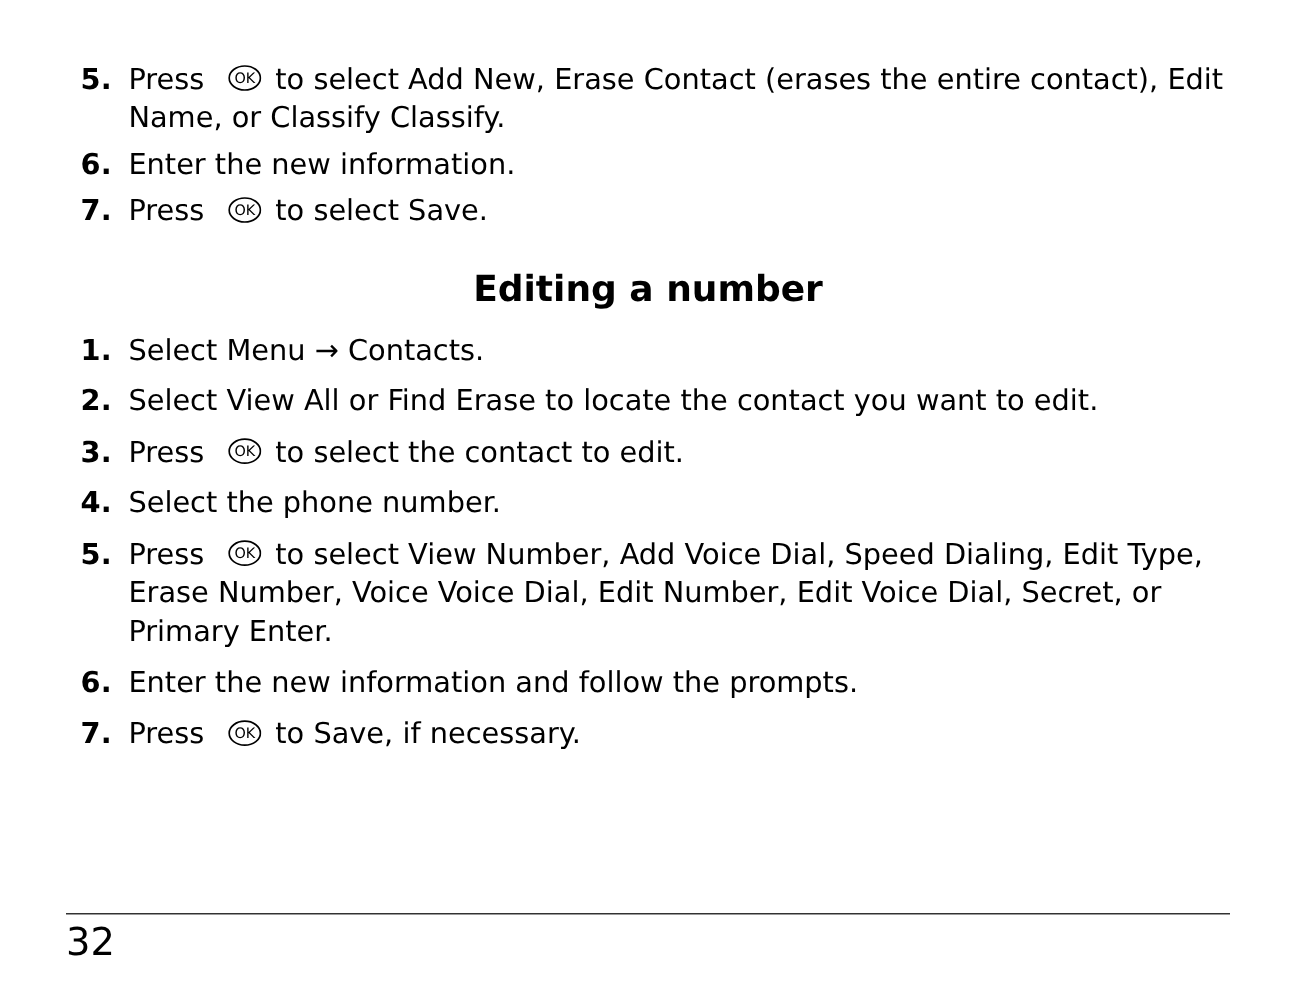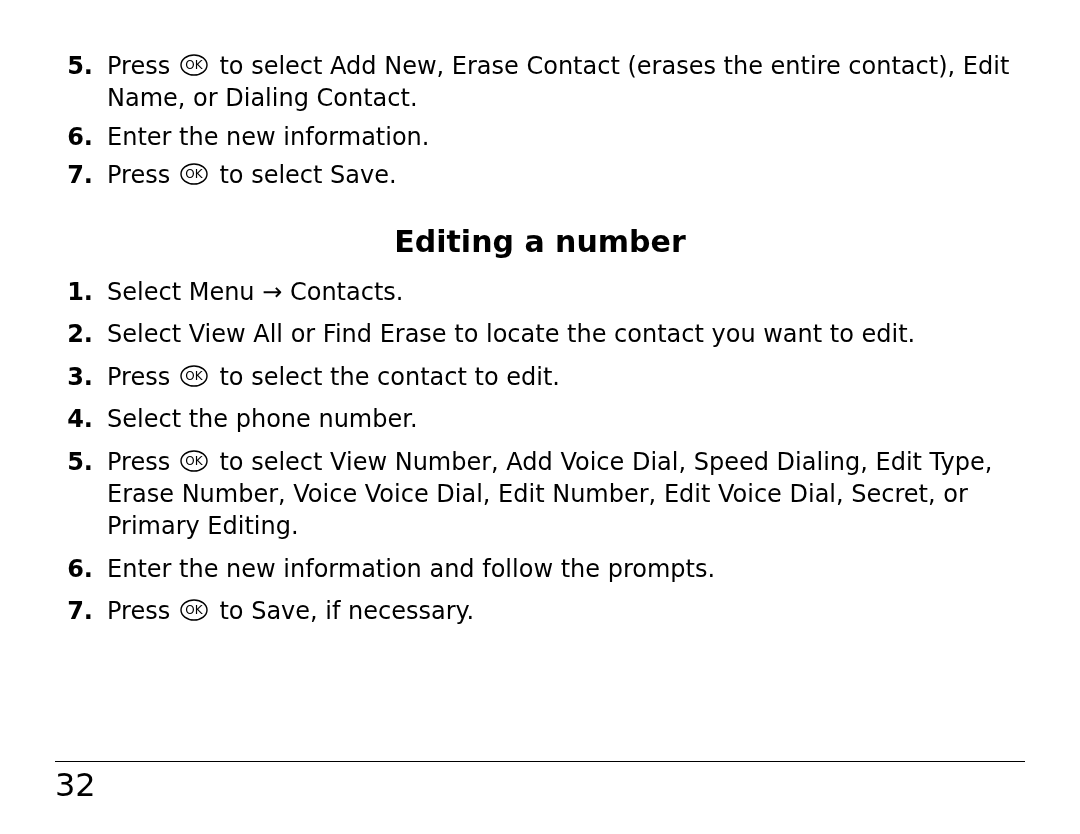--- a/index.html
+++ b/index.html
@@ -49,21 +49,21 @@
     margin: 30px 0 14px 0;
     text-align: center;
   }
   .ok {
     display: inline-flex;
     align-items: center;
     justify-content: center;
     vertical-align: middle;
     position: relative;
     top: -2px;
-    margin: 0 4px 0 2px;
+    margin: 0 4px 0 12px;
   }
   .ok svg { display: block; }
   .footer {
     position: absolute;
     left: 55px;
     right: 55px;
     bottom: 30px;
   }
   .footer-rule {
     border: none;
@@ -84,21 +84,21 @@
   <div class="content">
 
     <ol class="steps first">
         <li>
           <span class="num">5.</span>
           <span class="txt">Press <span class="ok" aria-label="OK">
               <svg width="28" height="22" viewBox="0 0 28 22">
                 <ellipse cx="14" cy="11" rx="13" ry="10" fill="none" stroke="#000" stroke-width="1.4"></ellipse>
                 <text x="14" y="15" text-anchor="middle" font-family="DejaVu Sans, Verdana, sans-serif" font-size="12" font-weight="400" fill="#000">OK</text>
               </svg>
-            </span> to select <strong>Add New</strong>, <strong>Erase Contact</strong> (erases the entire contact), <strong>Edit Name</strong>, or <strong>Dialing Contact</strong>.</span>
+            </span> to select <strong>Add New</strong>, <strong>Erase Contact</strong> (erases the entire contact), <strong>Edit Name</strong>, or <strong>Classify Classify</strong>.</span>
         </li>
         <li>
           <span class="num">6.</span>
           <span class="txt">Enter the new information.</span>
         </li>
         <li>
           <span class="num">7.</span>
           <span class="txt">Press <span class="ok" aria-label="OK">
               <svg width="28" height="22" viewBox="0 0 28 22">
                 <ellipse cx="14" cy="11" rx="13" ry="10" fill="none" stroke="#000" stroke-width="1.4"></ellipse>
@@ -132,21 +132,21 @@
           <span class="num">4.</span>
           <span class="txt">Select the <strong>phone number</strong>.</span>
         </li>
         <li>
           <span class="num">5.</span>
           <span class="txt">Press <span class="ok" aria-label="OK">
               <svg width="28" height="22" viewBox="0 0 28 22">
                 <ellipse cx="14" cy="11" rx="13" ry="10" fill="none" stroke="#000" stroke-width="1.4"></ellipse>
                 <text x="14" y="15" text-anchor="middle" font-family="DejaVu Sans, Verdana, sans-serif" font-size="12" font-weight="400" fill="#000">OK</text>
               </svg>
-            </span> to select <strong>View Number</strong>, <strong>Add Voice Dial</strong>, <strong>Speed Dialing</strong>, <strong>Edit Type</strong>, <strong>Erase Number</strong>, <strong>Voice Voice Dial</strong>, <strong>Edit Number</strong>, <strong>Edit Voice Dial, Secret</strong>, or <strong>Primary Editing</strong>.</span>
+            </span> to select <strong>View Number</strong>, <strong>Add Voice Dial</strong>, <strong>Speed Dialing</strong>, <strong>Edit Type</strong>, <strong>Erase Number</strong>, <strong>Voice Voice Dial</strong>, <strong>Edit Number</strong>, <strong>Edit Voice Dial, Secret</strong>, or <strong>Primary Enter</strong>.</span>
         </li>
         <li>
           <span class="num">6.</span>
           <span class="txt">Enter the new information and follow the prompts.</span>
         </li>
         <li>
           <span class="num">7.</span>
           <span class="txt">Press <span class="ok" aria-label="OK">
               <svg width="28" height="22" viewBox="0 0 28 22">
                 <ellipse cx="14" cy="11" rx="13" ry="10" fill="none" stroke="#000" stroke-width="1.4"></ellipse>

